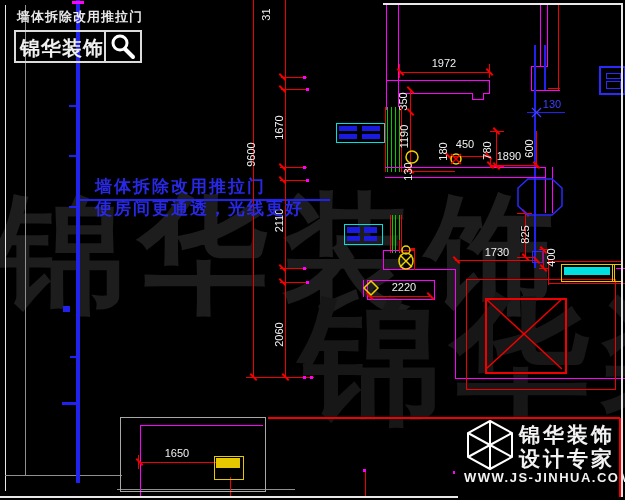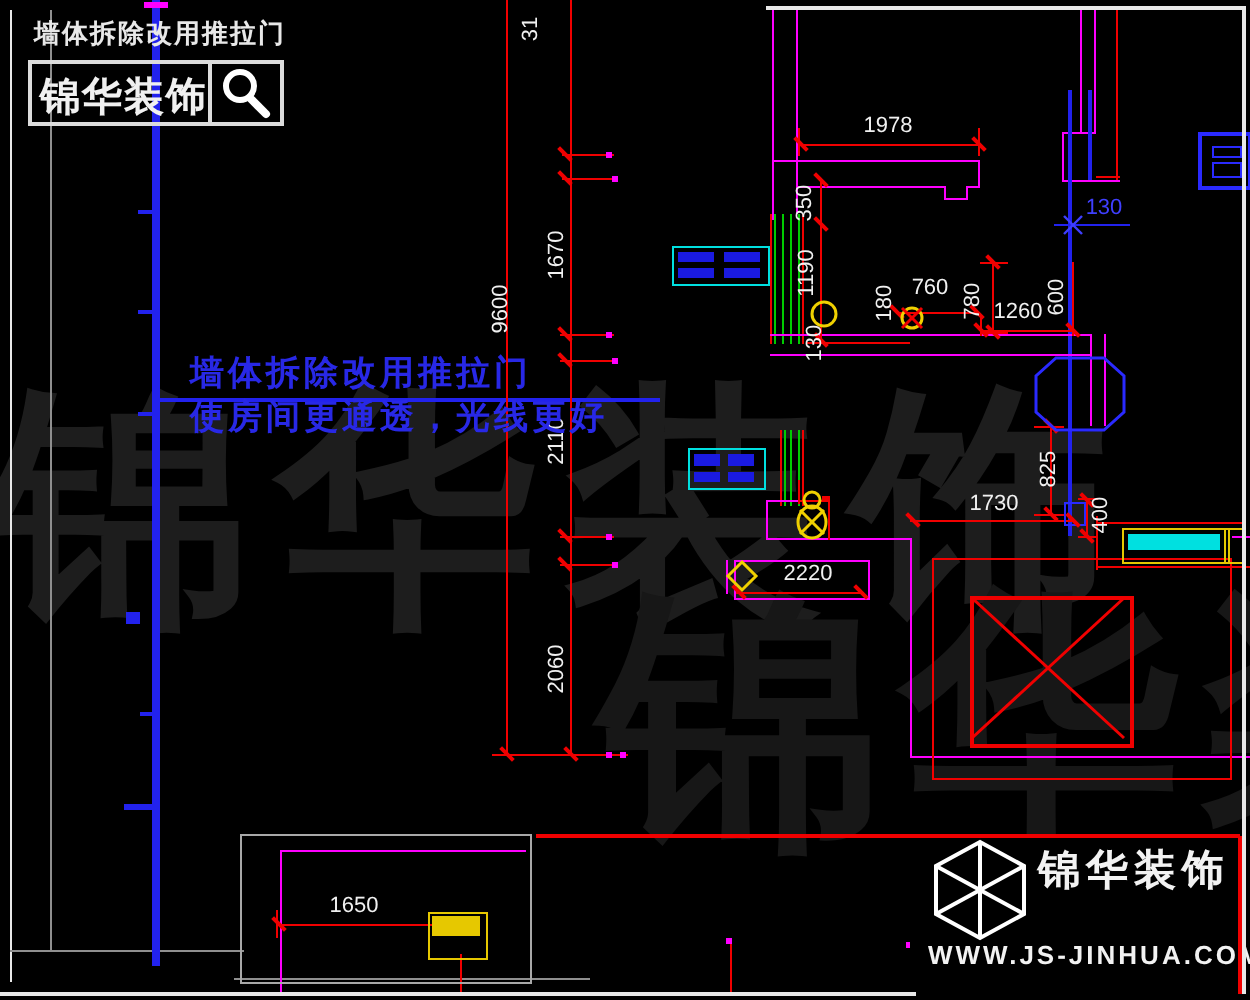--- a/index.html
+++ b/index.html
@@ -262,29 +262,29 @@
       <line x1="541" y1="108" x2="532" y2="117"></line>
     </g>
   </svg>
 
   <div id="dims">
       <div class="dim v" style="left: 244px; top: 9px;">31</div>
       <div class="dim v" style="left: 229px; top: 149px;">9600</div>
       <div class="dim v" style="left: 257px; top: 122px;">1670</div>
       <div class="dim v" style="left: 257px; top: 215px;">2110</div>
       <div class="dim v" style="left: 257px; top: 329px;">2060</div>
-      <div class="dim" style="left: 422px; top: 58px;">1978</div>
+      <div class="dim" style="left: 422px; top: 58px;">1972</div>
       <div class="dim v" style="left: 381px; top: 96px;">350</div>
       <div class="dim v" style="left: 382px; top: 131px;">1190</div>
       <div class="dim v" style="left: 386px; top: 166px;">130</div>
       <div class="dim v" style="left: 421px; top: 146px;">180</div>
-      <div class="dim" style="left: 443px; top: 139px;">760</div>
+      <div class="dim" style="left: 443px; top: 139px;">450</div>
       <div class="dim v" style="left: 465px; top: 145px;">780</div>
       <div class="dim v" style="left: 507px; top: 143px;">600</div>
-      <div class="dim" style="left: 487px; top: 151px;">1260</div>
+      <div class="dim" style="left: 487px; top: 151px;">1890</div>
       <div class="dim blue" style="left: 530px; top: 99px;">130</div>
       <div class="dim v" style="left: 503px; top: 229px;">825</div>
       <div class="dim" style="left: 475px; top: 247px;">1730</div>
       <div class="dim v" style="left: 529px; top: 252px;">400</div>
       <div class="dim" style="left: 382px; top: 282px;">2220</div>
       <div class="dim" style="left: 155px; top: 448px;">1650</div>
     </div>
 
   <div id="ann2" class="ann">使房间更通透，光线更好</div>
   <div id="ann1" class="ann">墙体拆除改用推拉门</div>
@@ -307,20 +307,21 @@
         <polygon points="27,2 49,14 49,38 27,50 5,38 5,14"></polygon>
         <line x1="27" y1="26" x2="27" y2="2"></line>
           <line x1="27" y1="26" x2="49" y2="14"></line>
         <line x1="27" y1="26" x2="49" y2="38"></line>
           <line x1="27" y1="26" x2="27" y2="50"></line>
         <line x1="27" y1="26" x2="5" y2="38"></line>
           <line x1="27" y1="26" x2="5" y2="14"></line>
       </g>
     </svg>
     <div class="fbrand">锦华装饰</div>
+    <div class="ftag">设计专家</div>
     <div class="furl">WWW.JS-JINHUA.COM</div>
   </div>
 
 <i class="l top7 w" style="left: 383px; top: 3px; width: 240px; height: 2px;"></i>
     <i class="l top7 w" style="left: 621px; top: 3px; width: 2px; height: 494px;"></i>
     <i class="l top7 w" style="left: 0px; top: 496px; width: 458px; height: 2px;"></i>
     <i class="l top7 rd" style="left: 619px; top: 418px; width: 2px; height: 79px;"></i>
   </div>
 
 </body></html>

